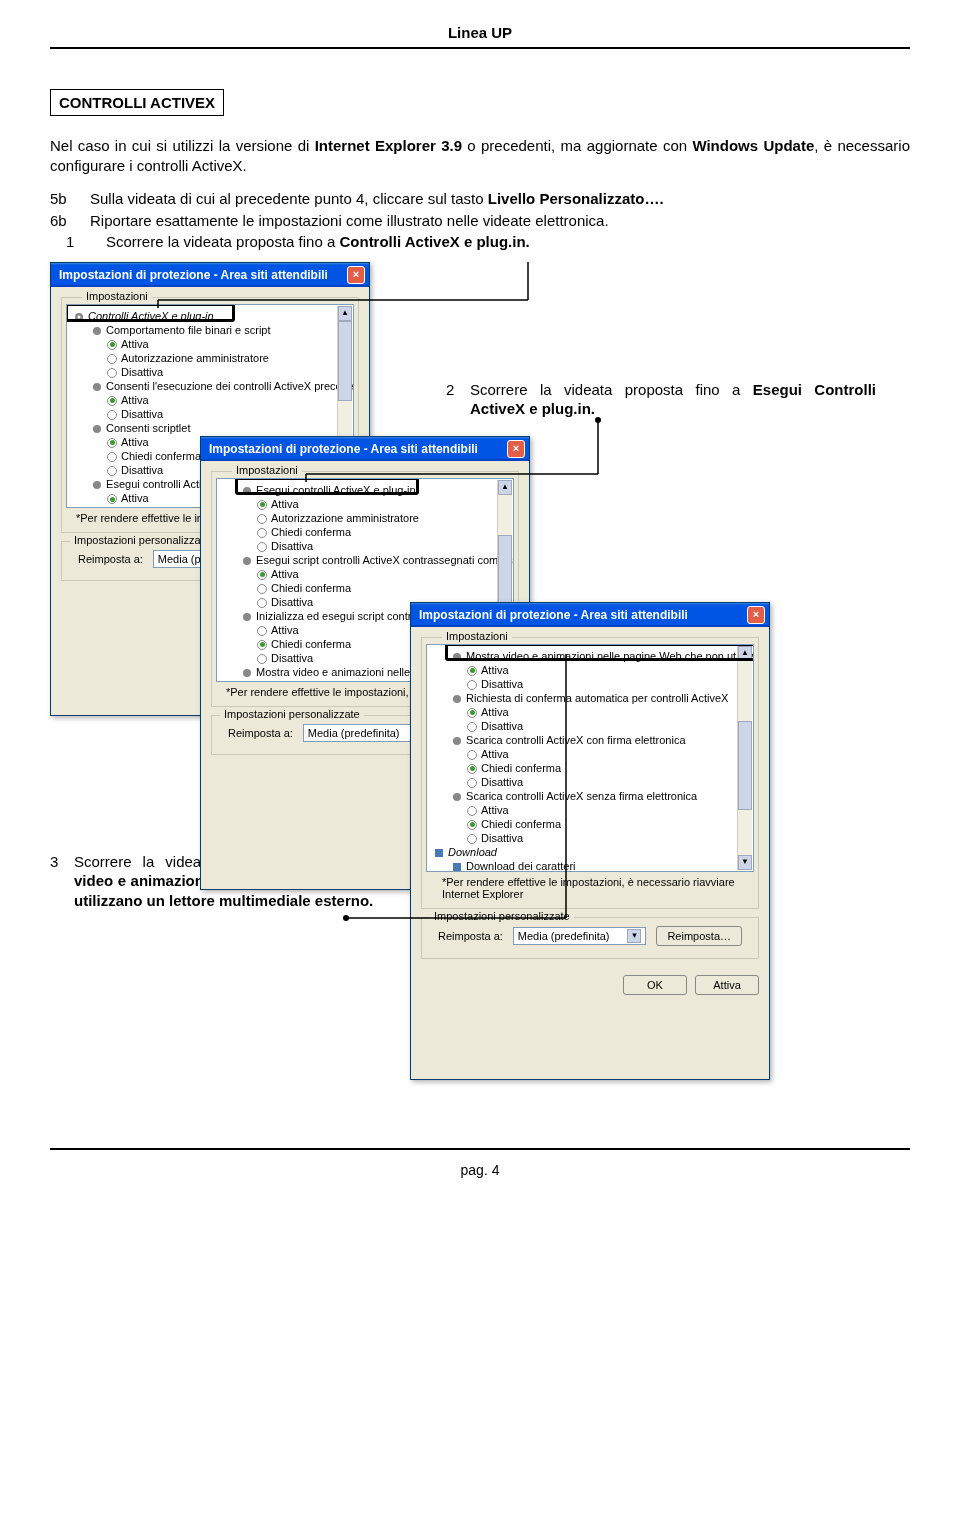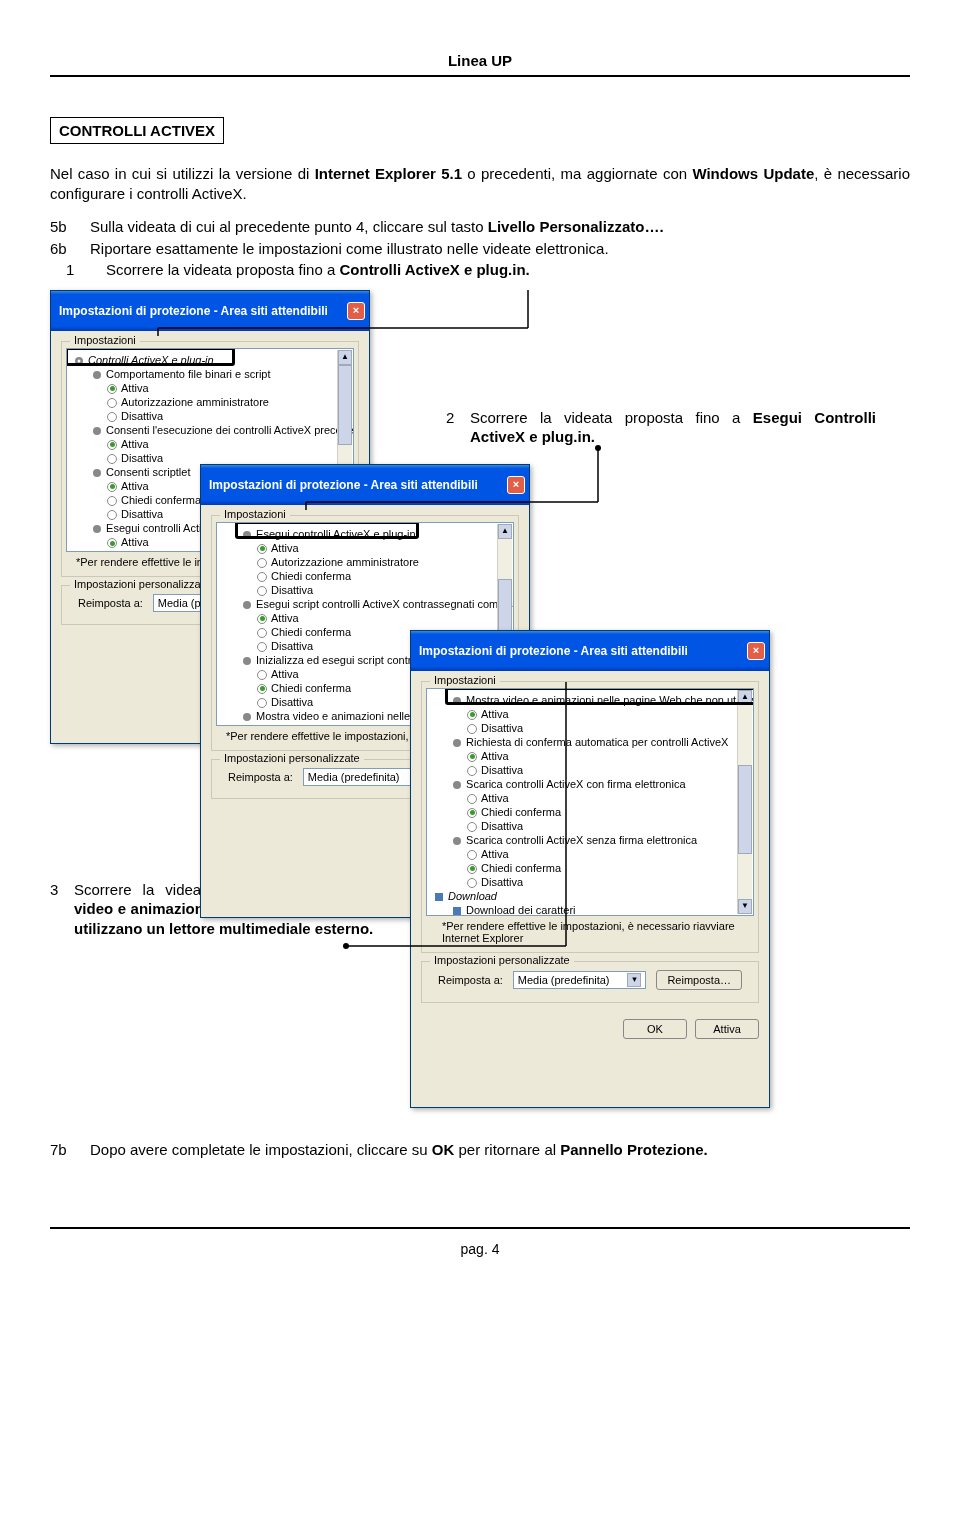--- a/index.html
+++ b/index.html
@@ -1,37 +1,37 @@
 <!DOCTYPE html>
 <html><head>
 <meta charset="utf-8">
 <style>
   * { box-sizing: border-box; margin: 0; padding: 0; }
   body { font-family: Arial, Helvetica, sans-serif; background: #fff; width: 960px; margin: 0 auto; font-size: 15px; color: #000; }
   .page { padding: 24px 50px 18px 50px; position: relative; }
-  .header-title { text-align: center; font-weight: bold; font-size: 15px; margin-bottom: 6px; margin-top: 28px; }
+  .header-title { text-align: center; font-weight: bold; font-size: 15px; margin-bottom: 6px; }
   .hr-double { border-top: 2px solid #000; margin: 0 0 30px 0; }
   .hr-single { border-top: 2px solid #000; margin-top: 6px; }
   .section-box { border: 1px solid #000; padding: 4px 8px; display: inline-block; font-weight: bold; font-size: 15px; margin-bottom: 20px; margin-top: 10px; }
   .para { margin-bottom: 14px; line-height: 1.3; text-align: justify; }
   .steps { list-style: none; }
   .steps li { display: flex; margin-bottom: 2px; line-height: 1.3; }
   .step-label { min-width: 40px; flex-shrink: 0; }
   .step-text { flex: 1; text-align: justify; }
   .bold { font-weight: bold; }
   .figures-area { position: relative; height: 820px; margin-top: 4px; }
   .dialog { position: absolute; width: 320px; background: #ece9d8; border: 1px solid #003c74; font-family: "Tahoma", sans-serif; font-size: 11px; box-shadow: 2px 2px 5px rgba(0,0,0,0.3); }
   .dialog.d1 { top: 0; left: 0; height: 454px; }
   .dialog.d2 { top: 174px; left: 150px; height: 454px; z-index: 2; width: 330px; }
   .dialog.d3 { top: 340px; left: 360px; height: 478px; z-index: 3; width: 360px; }
-  .titlebar { background: linear-gradient(to bottom, #3a8cdb, #0055e5 8%, #0055e5 88%, #003ab5); color: #fff; height: 40px; display: flex; align-items: center; padding: 0 4px 0 8px; font-weight: bold; font-size: 12px; }
+  .titlebar { background: linear-gradient(to bottom, #3a8cdb, #0055e5 8%, #0055e5 88%, #003ab5); color: #fff; height: 24px; display: flex; align-items: center; padding: 0 4px 0 8px; font-weight: bold; font-size: 12px; }
   .titlebar .title-text { flex: 1; white-space: nowrap; overflow: hidden; }
   .wincls { width: 18px; height: 18px; background: #e35e47; border: 1px solid #fff; border-radius: 3px; color: #fff; text-align: center; line-height: 14px; font-size: 11px; font-weight: bold; }
   .fieldset { border: 1px solid #cac8bb; margin: 10px 10px 8px 10px; padding: 6px 4px 4px 4px; position: relative; }
-  .fieldset .legend { position: absolute; top: -8px; left: 8px; background: #ece9d8; padding: 0 4px; font-size: 11px; }
+  .fieldset .legend { position: absolute; top: -8px; left: 20px; background: #ece9d8; padding: 0 4px; font-size: 11px; }
   .listbox { background: #fff; border: 1px solid #7f9db9; height: 204px; padding: 4px 2px; overflow: hidden; position: relative; }
   .d3 .listbox { height: 228px; }
   .listbox .row { white-space: nowrap; padding-left: 2px; line-height: 14px; }
   .row.lvl0 { padding-left: 4px; font-style: italic; }
   .row.lvl1 { padding-left: 22px; }
   .row.lvl2 { padding-left: 38px; }
   .gear, .puzzle { display: inline-block; width: 12px; height: 12px; vertical-align: middle; }
   .gear svg, .puzzle svg { width: 12px; height: 12px; }
   .radio { display: inline-block; width: 10px; height: 10px; border: 1px solid #888; border-radius: 50%; vertical-align: middle; margin-right: 4px; position: relative; }
   .radio.sel::after { content:""; position:absolute; width:5px; height:5px; background:#3b9b2e; border-radius:50%; left:1.5px; top:1.5px; }
@@ -59,21 +59,21 @@
 <body>
 
 <div class="page">
 
   <div class="header-title">Linea UP</div>
   <div class="hr-double"></div>
 
   <div class="section-box">CONTROLLI ACTIVEX</div>
 
   <p class="para">
-    <span>Nel caso in cui si utilizzi la versione di </span><span class="bold">Internet Explorer 5.1</span><span> o precedenti, ma aggiornate con </span><span class="bold">Windows Update</span><span>, è necessario configurare i controlli ActiveX.</span>
+    <span>Nel caso in cui si utilizzi la versione di </span><span class="bold">Internet Explorer 3.9</span><span> o precedenti, ma aggiornate con </span><span class="bold">Windows Update</span><span>, è necessario configurare i controlli ActiveX.</span>
   </p>
 
   <ul class="steps" style="margin-bottom:10px;">
     <li>
       <span class="step-label">5b</span>
       <span class="step-text"><span>Sulla videata di cui al precedente punto 4, cliccare sul tasto </span><span class="bold">Livello Personalizzato….</span></span>
     </li>
     <li>
       <span class="step-label">6b</span>
       <span class="step-text">Riportare esattamente le impostazioni come illustrato nelle videate elettronica.</span>
@@ -281,26 +281,18 @@
       <line x1="256" y1="212" x2="256" y2="220" stroke="#000" stroke-width="1.5"></line>
       <circle cx="548" cy="158" r="3" fill="#000"></circle>
 
       <line x1="296" y1="656" x2="516" y2="656" stroke="#000" stroke-width="1.5"></line>
       <line x1="516" y1="656" x2="516" y2="392" stroke="#000" stroke-width="1.5"></line>
       <circle cx="296" cy="656" r="3" fill="#000"></circle>
     </svg>
 
   </div>
 
-  <ul class="steps" style="margin-top:30px;">
-    <li>
-      <span class="step-label">7b</span>
-      <span class="step-text">
-        <span>Dopo avere completate le impostazioni, cliccare su </span><span class="bold">OK</span><span> per ritornare al </span><span class="bold">Pannello Protezione.</span>
-      </span>
-    </li>
-  </ul>
 
   <div style="height:60px;"></div>
   <div class="hr-single"></div>
   <div class="footer">pag. 4</div>
 
 </div>
 
 </body></html>

